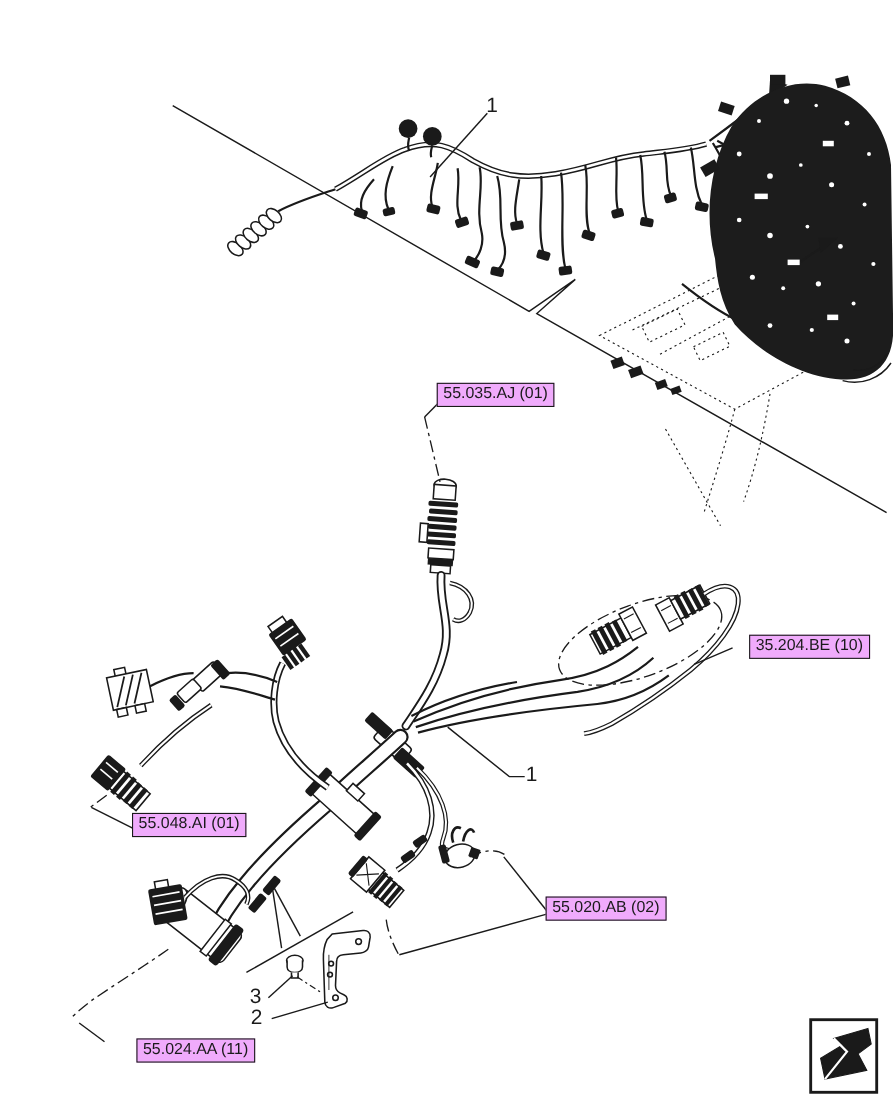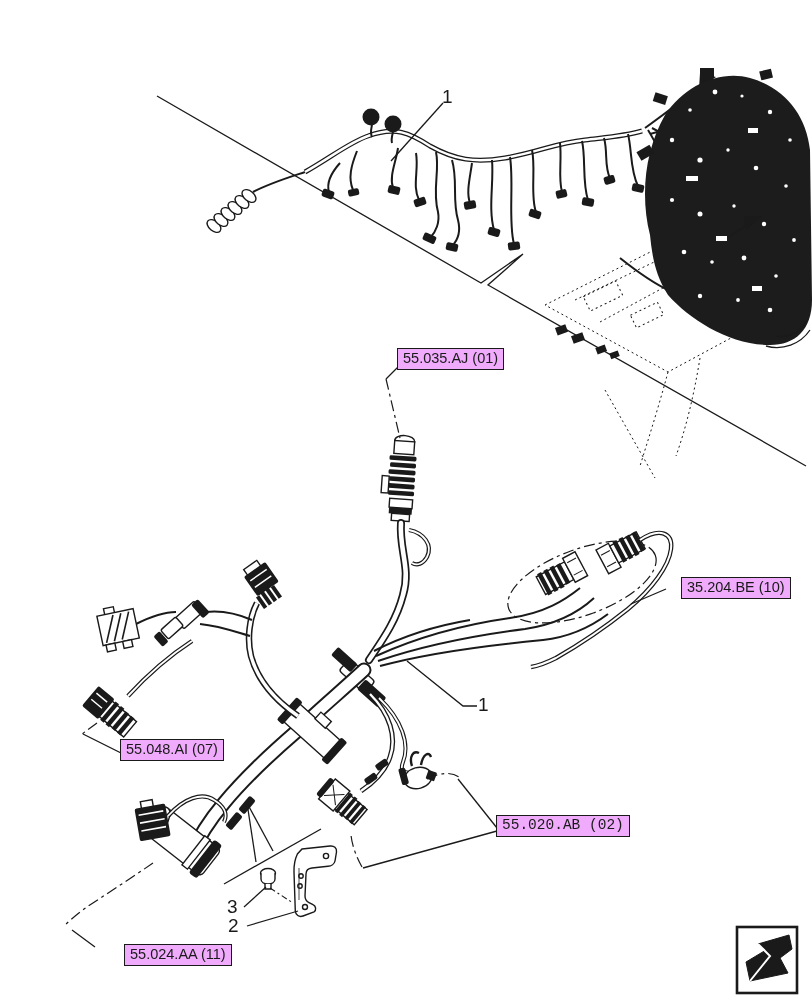--- a/index.html
+++ b/index.html
@@ -370,22 +370,22 @@
 
   <g>
     <rect x="737" y="927" width="60" height="66" fill="#fff" stroke="#1a1a1a" stroke-width="2.6"></rect>
     <polygon points="789,935 758,944 766,950 746,962 750,981 788,973 780,958 792,949" fill="#1a1a1a" stroke="#1a1a1a" stroke-width="1"></polygon>
     <polyline points="758,944 770,956 750,981" fill="none" stroke="#fff" stroke-width="2"></polyline>
   </g>
 </svg>
 
   <div class="ref-box" style="left:397px;top:348px;">55.035.AJ (01)</div>
   <div class="ref-box" style="left:666px;top:577px;margin-left:15px;">35.204.BE (10)</div>
-  <div class="ref-box" style="left:120px;top:739px;">55.048.AI (07)</div>
-  <div class="ref-box" style="left:496px;top:815px;font-family:Liberation Mono, monospace;">55.020.AB (02)</div>
+  <div class="ref-box" style="left:120px;top:739px;">55.048.AI (01)</div>
+  <div class="ref-box" style="left:496px;top:815px;">55.020.AB (02)</div>
   <div class="ref-box" style="left:92px;top:944px;margin-left:32px;">55.024.AA (11)</div>
 
   <div class="num" style="left:442px;top:87px;">1</div>
   <div class="num" style="left:478px;top:695px;">1</div>
   <div class="num" style="left:227px;top:897px;">3</div>
   <div class="num" style="left:228px;top:916px;">2</div>
 
 </div>
 
 </body></html>

